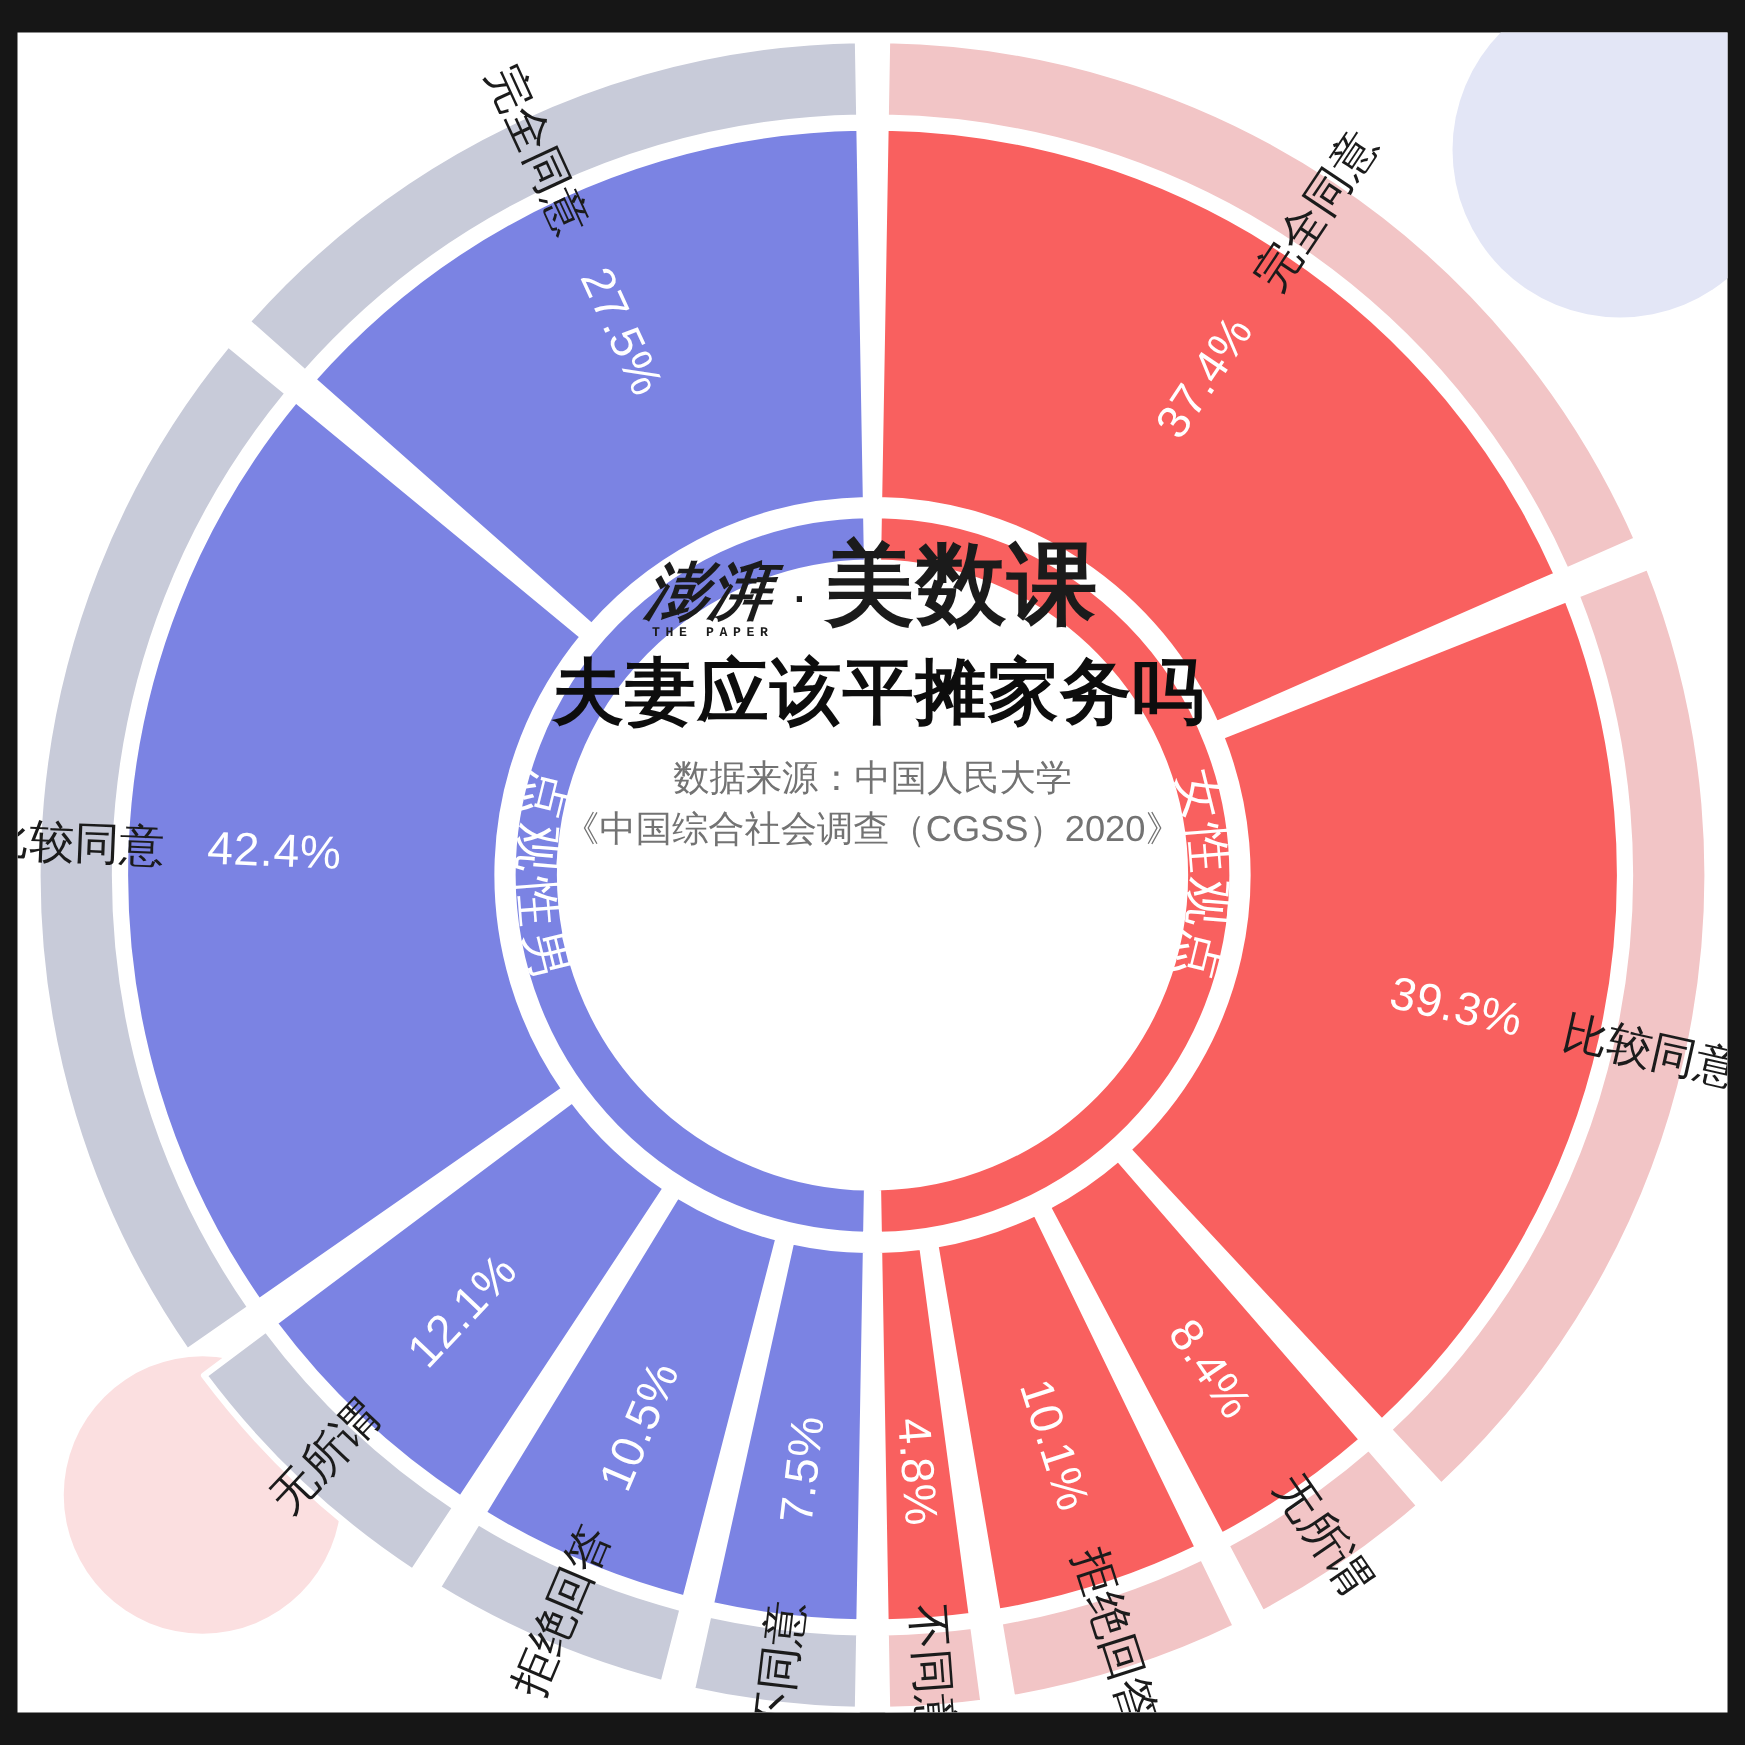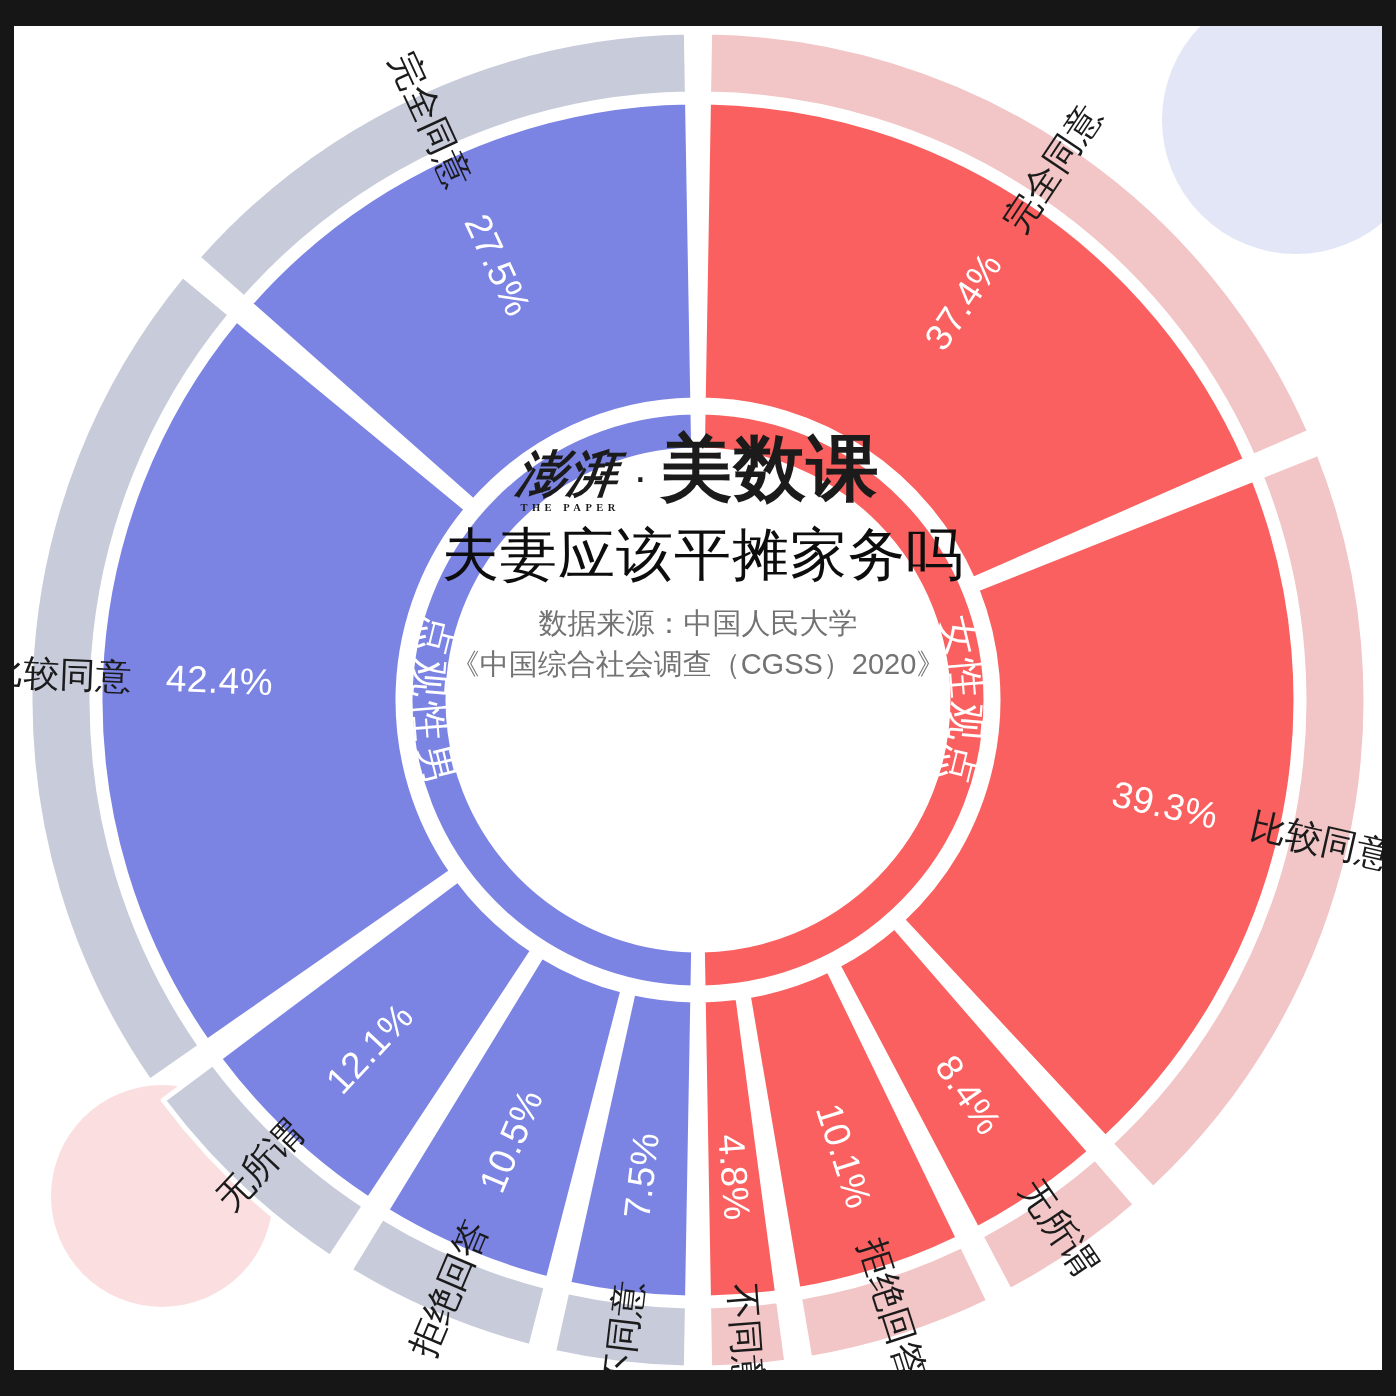--- a/index.html
+++ b/index.html
@@ -88,21 +88,21 @@
     font-weight: 700;
     font-style: italic;
     color: #1b1b1b;
     letter-spacing: 1px;
     line-height: 1;
     display: block;
     transform: skewX(-6deg);
   }
   .logo-brush .brush-sub {
     display: block;
-    font-family: Liberation Serif, serif;
+    font-family: Liberation Mono, monospace;
     font-size: 10.5px;
     letter-spacing: 4.5px;
     color: #1b1b1b;
     margin-top: 3px;
     font-weight: 700;
     text-indent: 4px;
   }
   .logo-dot {
     font-size: 44px;
     color: #1b1b1b;
@@ -115,21 +115,21 @@
     font-size: 72px;
     font-weight: 700;
     color: #1b1b1b;
     line-height: 1;
     padding-bottom: 9px;
     letter-spacing: 1px;
   }
   #main-title {
     font-family: "Liberation Sans", "DejaVu Sans", sans-serif;
     font-size: 57px;
-    font-weight: 400;
+    font-weight: 700;
     color: #0d0d0d;
     letter-spacing: 1px;
     line-height: 1.12;
     margin: 6px 0 16px 0;
     white-space: nowrap;
   }
   .source-line {
     font-family: "Liberation Sans", "DejaVu Sans", sans-serif;
     font-size: 29px;
     color: #737373;

